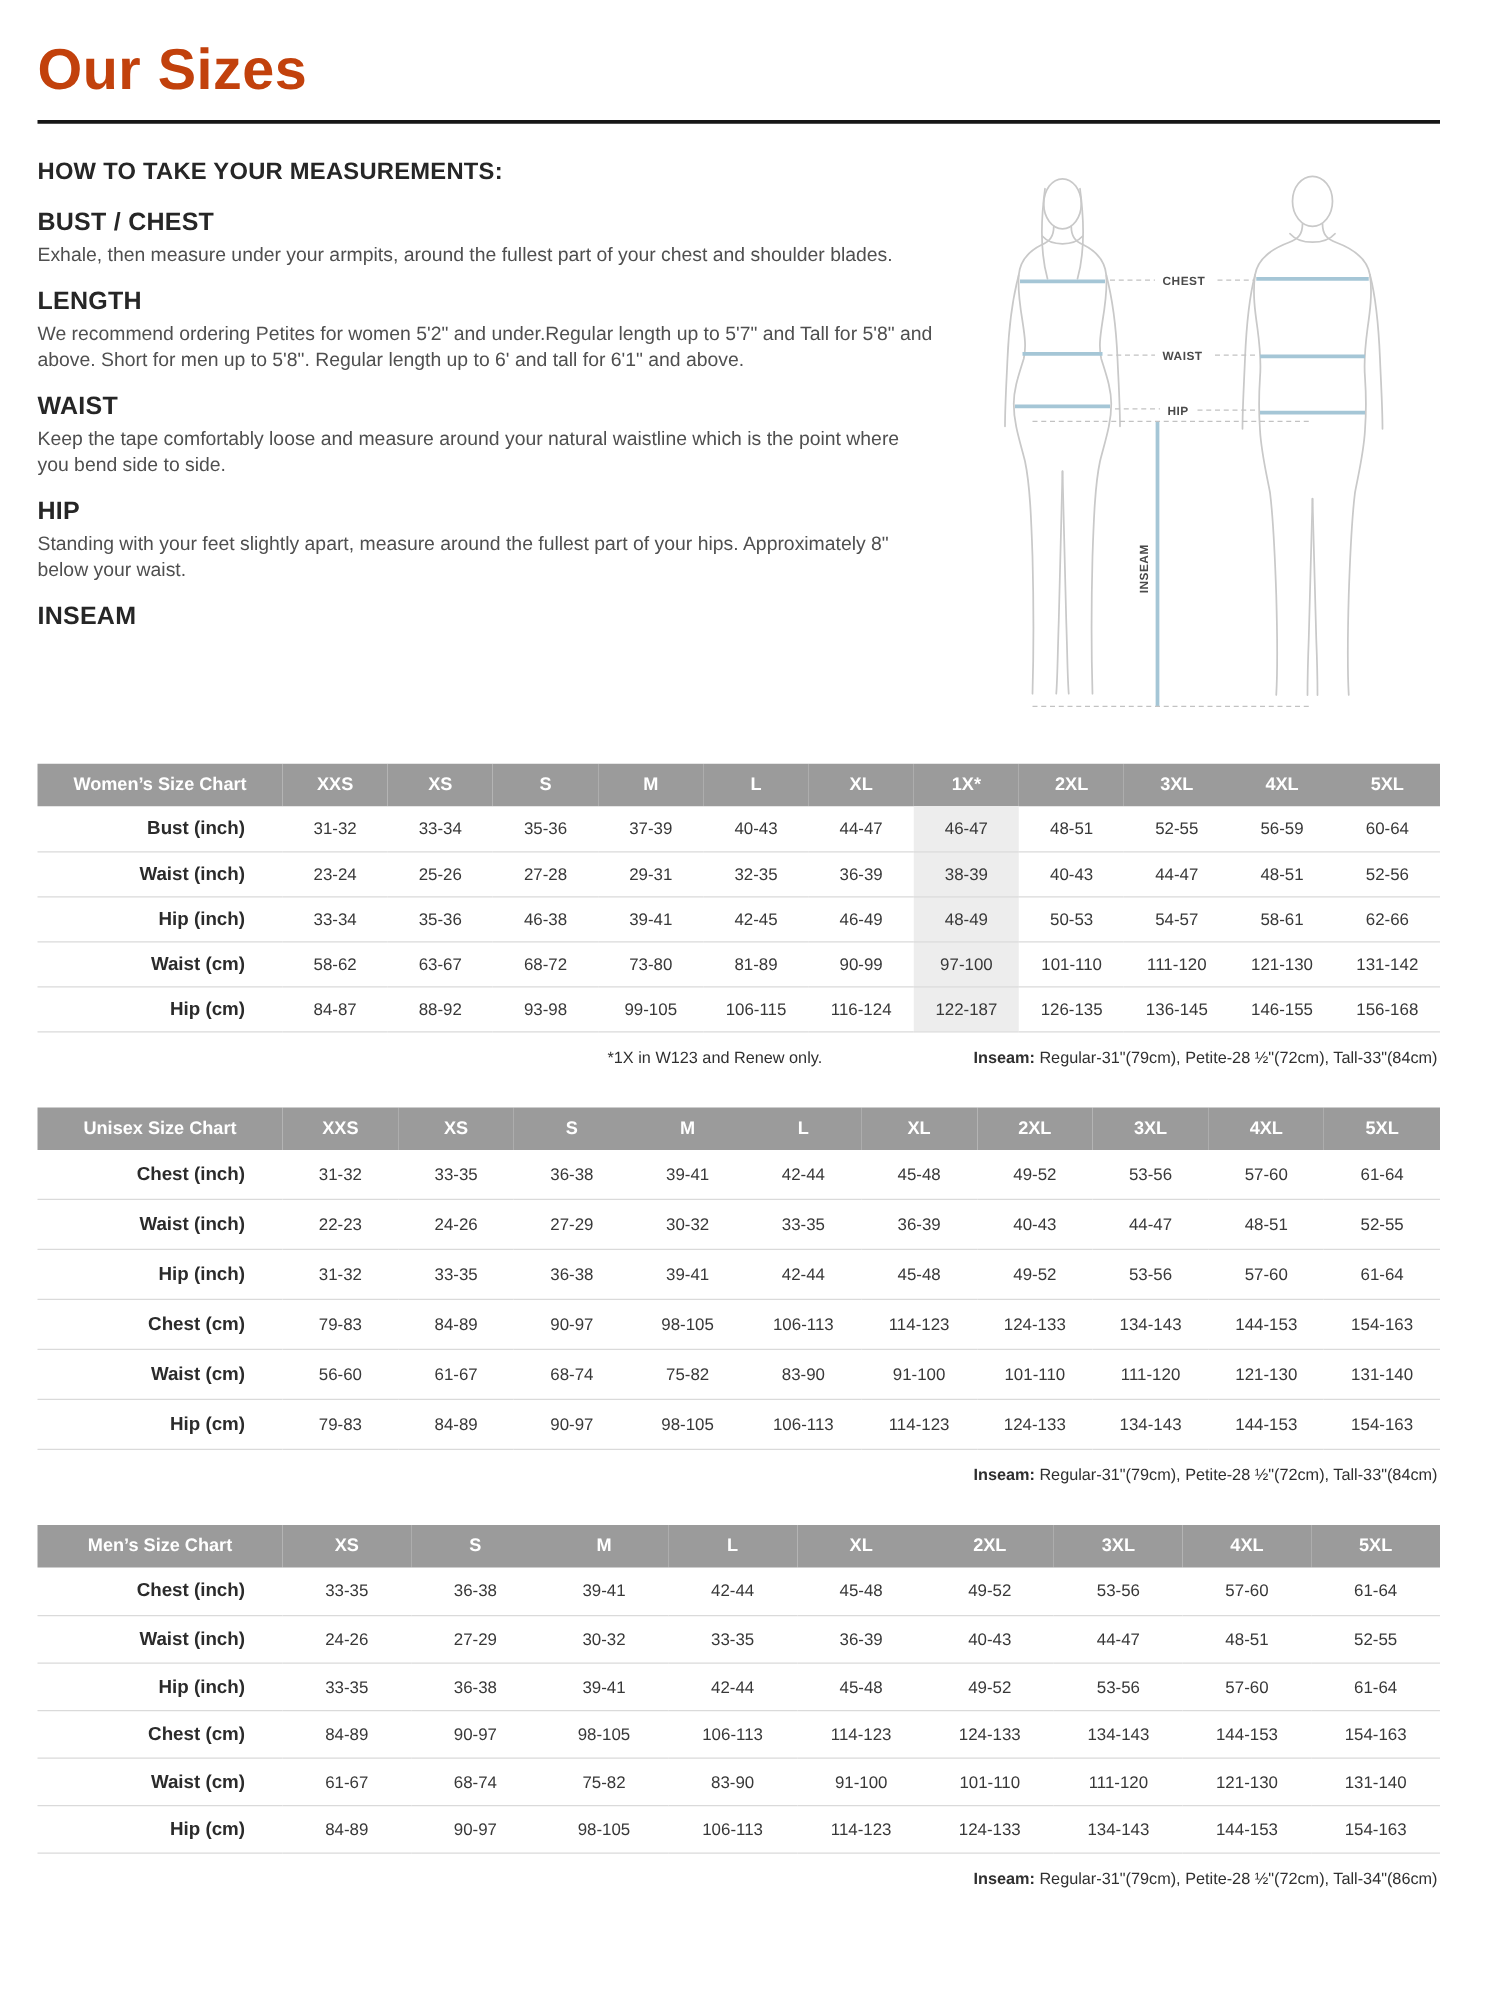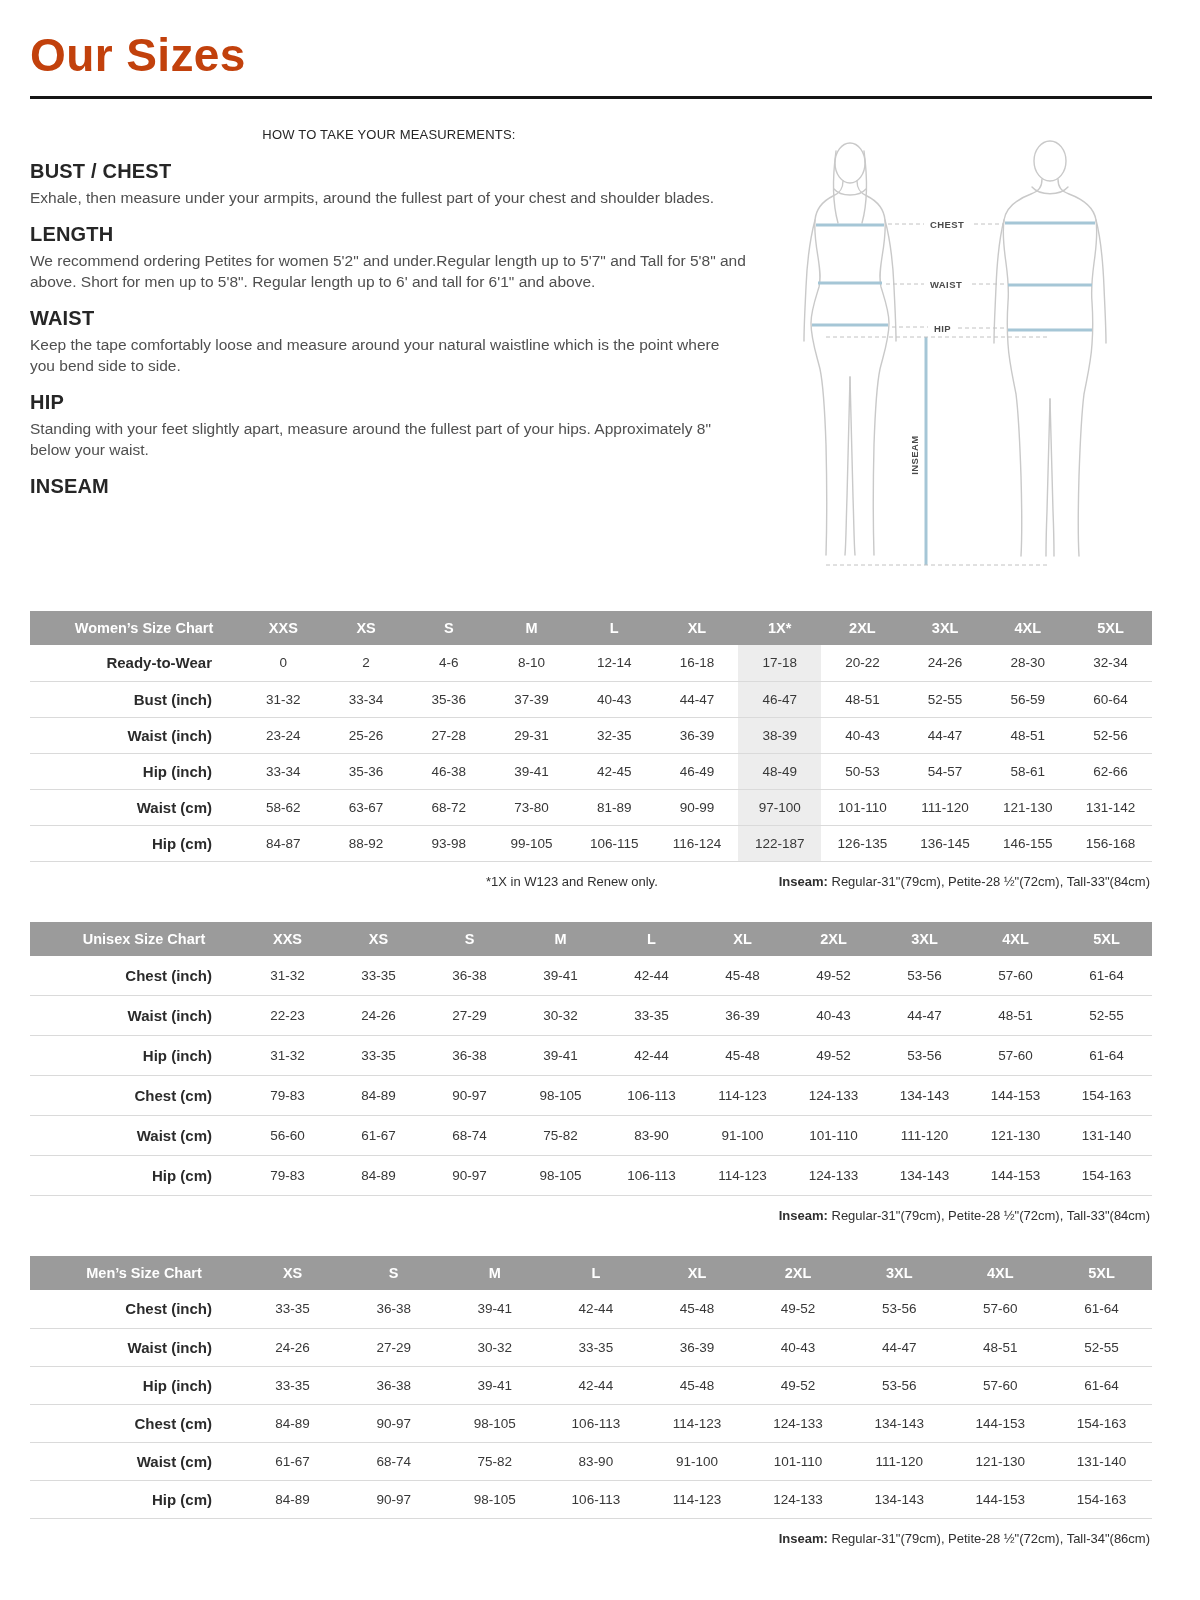--- a/index.html
+++ b/index.html
@@ -5,31 +5,31 @@
   html,body{margin:0;padding:0;}
   body{
     width:1200px;height:1600px;overflow:hidden;background:#fff;
     font-family:"Liberation Sans",sans-serif;color:#4f4f4f;
   }
   .page{padding:20px 48px 24px 30px;}
   h1{font-size:46px;font-weight:700;color:#c2410c;letter-spacing:.4px;margin:8px 0 14px;}
   .rule{border-top:3px solid #161616;margin-bottom:24px;}
   .top{display:flex;}
   .howto{width:718px;flex:none;}
-  h2.howto-h{font-size:13px;font-weight:400;color:#262626;letter-spacing:.2px;margin:4px 0 18px;text-align:center;}
+  h2.howto-h{font-size:19px;font-weight:700;color:#262626;letter-spacing:.2px;margin:4px 0 18px;}
   .sec{margin-bottom:15px;}
   .sec h3{font-size:20px;font-weight:700;color:#262626;letter-spacing:.2px;margin:0 0 5px;}
   .sec p{font-size:15.5px;line-height:1.32;margin:0;color:#4f4f4f;}
   .figure{flex:1;display:flex;justify-content:center;align-items:flex-end;padding-top:2px;}
 
   .tbl-wrap{margin-top:28px;}
   table.size-table{width:100%;border-collapse:collapse;table-layout:fixed;}
   .size-table th,.size-table td{padding:0;text-align:center;}
   .size-table thead th{background:#9b9b9b;color:#fff;font-size:14.5px;font-weight:700;height:34px;}
-  .size-table thead th:first-child{width:196px;padding-left:16px;}
+  .size-table thead th:first-child{width:196px;}
   .size-table tbody th{text-align:right;padding-right:30px;font-size:15px;font-weight:700;color:#2b2b2b;}
   .size-table tbody tr{border-bottom:1px solid #dadada;}
   .size-table tbody td{font-size:13.5px;color:#383838;}
   .rows-36 tbody tr{height:36px;}
   .rows-40 tbody tr{height:40px;}
   .rows-38 tbody tr{height:38px;}
   td.hl{background:#ededed;}
 
   .foot{position:relative;height:20px;margin-top:12px;font-size:13px;color:#2f2f2f;}
   .foot .note{position:absolute;left:456px;}
@@ -140,34 +140,20 @@
             <th>XL</th>
             <th>1X*</th>
             <th>2XL</th>
             <th>3XL</th>
             <th>4XL</th>
             <th>5XL</th>
           </tr>
         </thead>
         <tbody>
           <tr>
-            <th>Ready-to-Wear</th>
-            <td>0</td>
-            <td>2</td>
-            <td>4-6</td>
-            <td>8-10</td>
-            <td>12-14</td>
-            <td>16-18</td>
-            <td class="hl">17-18</td>
-            <td>20-22</td>
-            <td>24-26</td>
-            <td>28-30</td>
-            <td>32-34</td>
-          </tr>
-          <tr>
             <th>Bust (inch)</th>
             <td>31-32</td>
             <td>33-34</td>
             <td>35-36</td>
             <td>37-39</td>
             <td>40-43</td>
             <td>44-47</td>
             <td class="hl">46-47</td>
             <td>48-51</td>
             <td>52-55</td>

